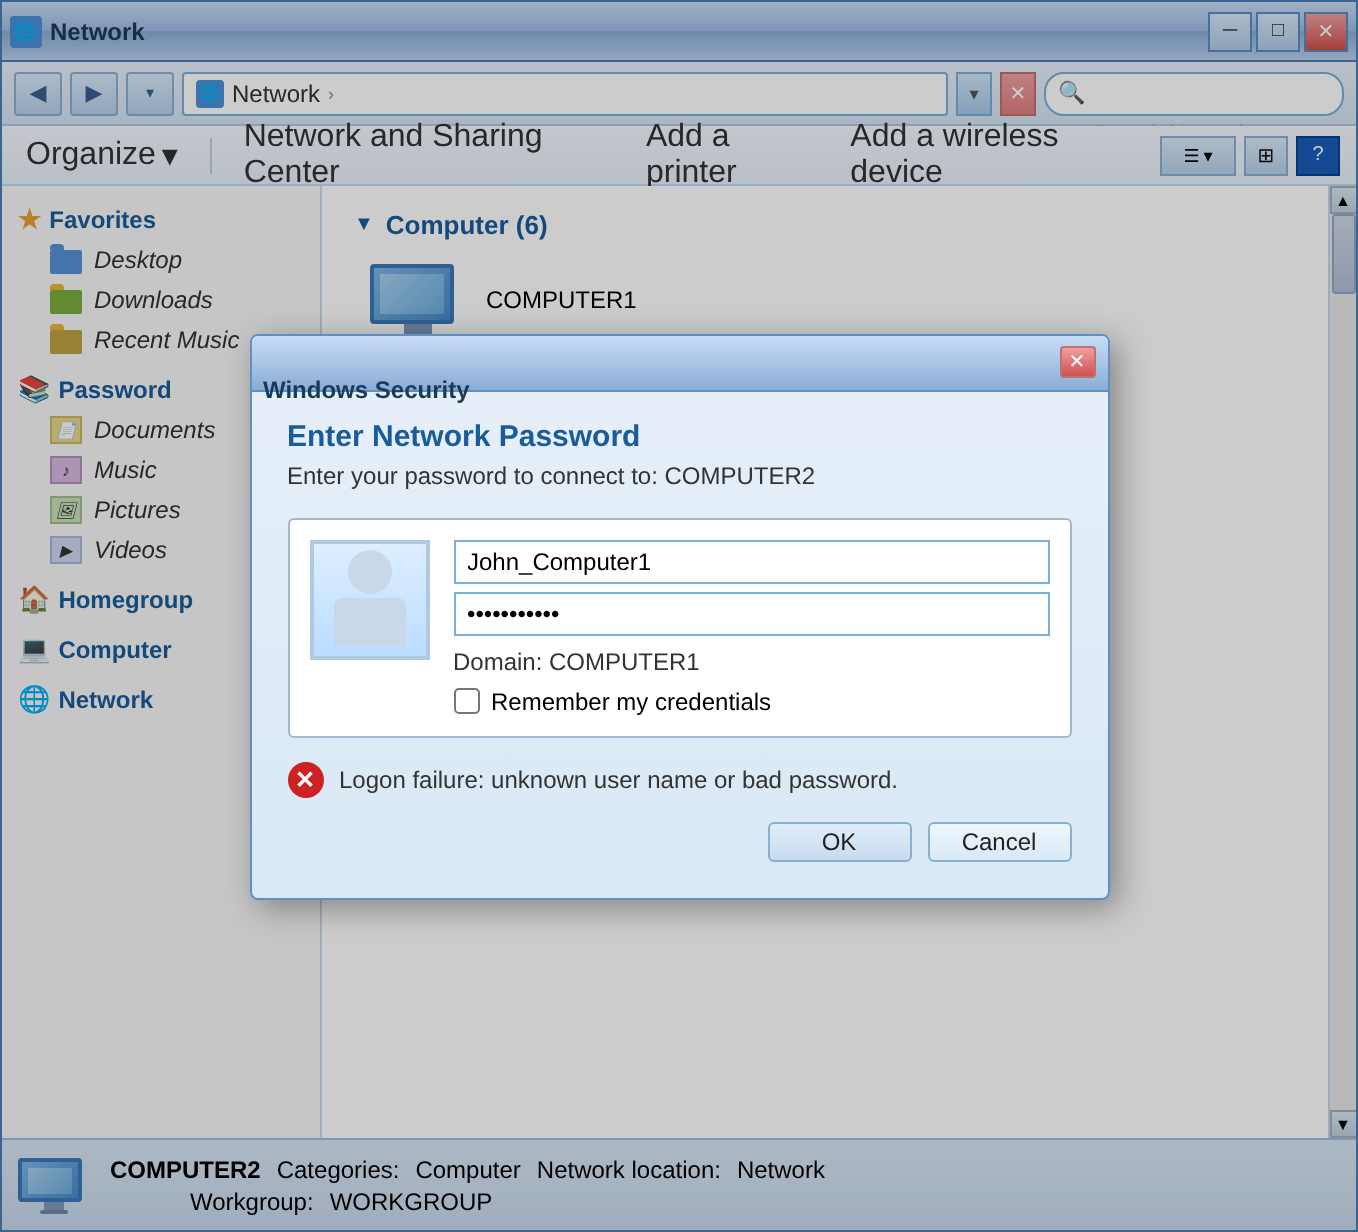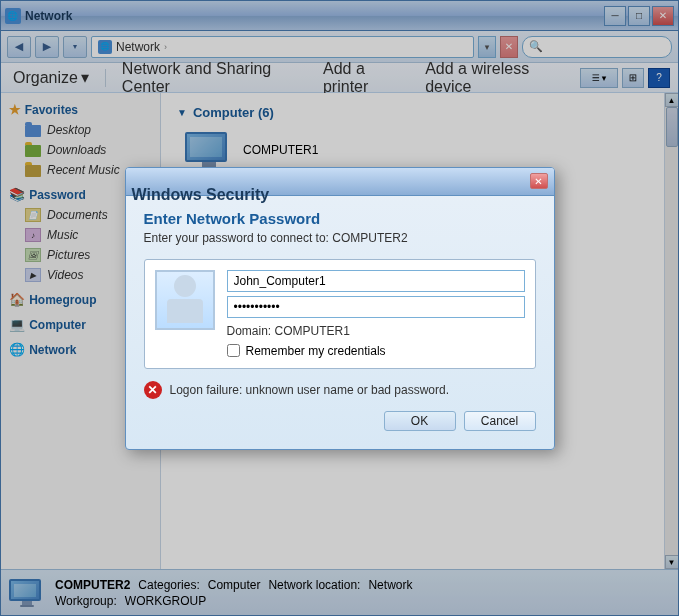--- a/index.html
+++ b/index.html
@@ -408,21 +408,21 @@
     .dialog-title-bar {
       height: 28px;
       background: linear-gradient(to bottom, #c8ddf5, #8aadd6);
       display: flex;
       align-items: center;
       padding: 0 6px;
       border-bottom: 1px solid #6090c0;
     }
     .dialog-title-text {
       flex: 1;
-      font-size: 16px;
+      font-size: 12px;
       font-weight: bold;
       color: #1a3a5c;
       margin-top: 28px;
     }
     .dialog-close-btn {
       width: 18px;
       height: 16px;
       background: linear-gradient(to bottom, #f0a0a0, #d05050);
       border: 1px solid #c07070;
       cursor: pointer;
@@ -732,21 +732,21 @@
       <div style="width:14px;height:2px;background:#7088a8;margin:0 auto;border-radius:1px;"></div>
     </div>
     <div style="display:flex; flex-direction:column; gap:2px;">
       <div style="display:flex; gap:8px; align-items:center;">
         <span style="font-weight:bold;">COMPUTER2</span>
         <span>Categories:</span>
         <span>Computer</span>
         <span>Network location:</span>
         <span>Network</span>
       </div>
-      <div style="display:flex; gap:8px; align-items:center;">
+      <div style="display:flex; gap:8px; align-items:center;margin-left:40px;">
         <span>Workgroup:</span>
         <span>WORKGROUP</span>
       </div>
     </div>
   </div>
 
   <div class="dialog-overlay">
     <div class="dialog">
 
       <div class="dialog-title-bar">

